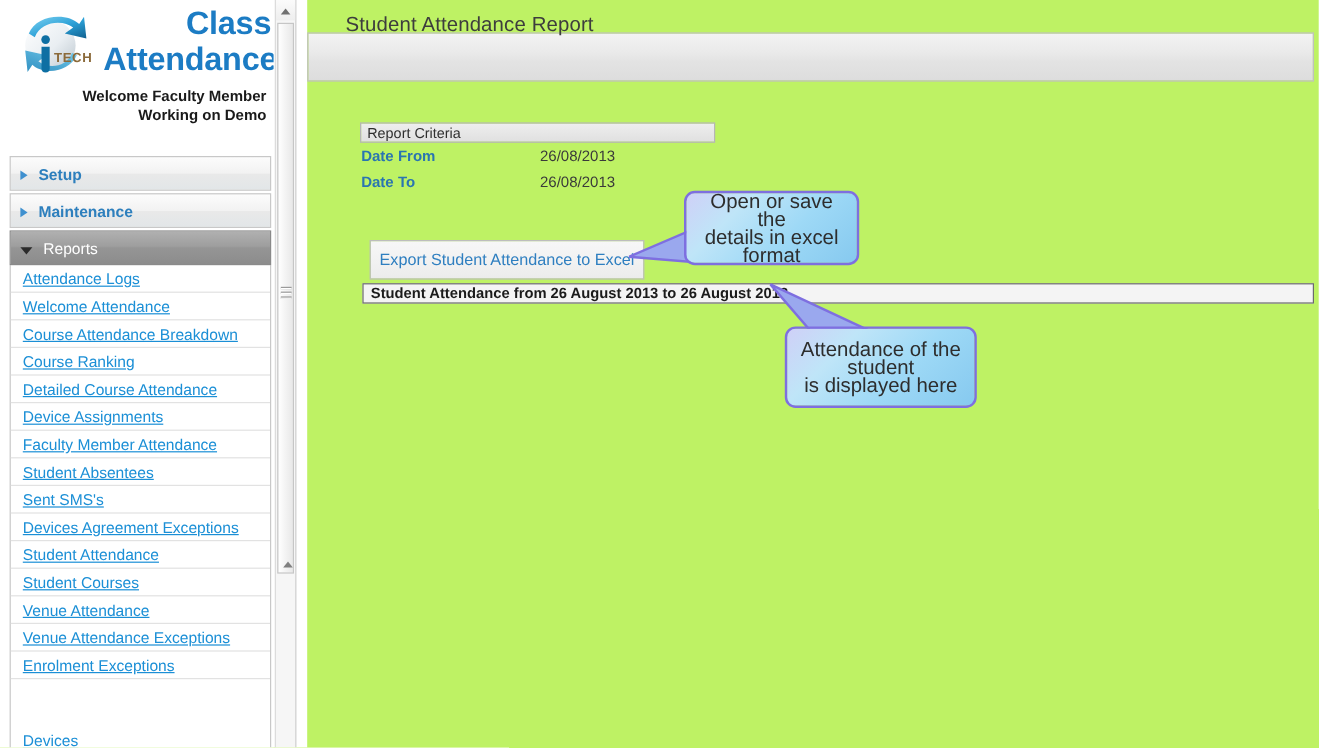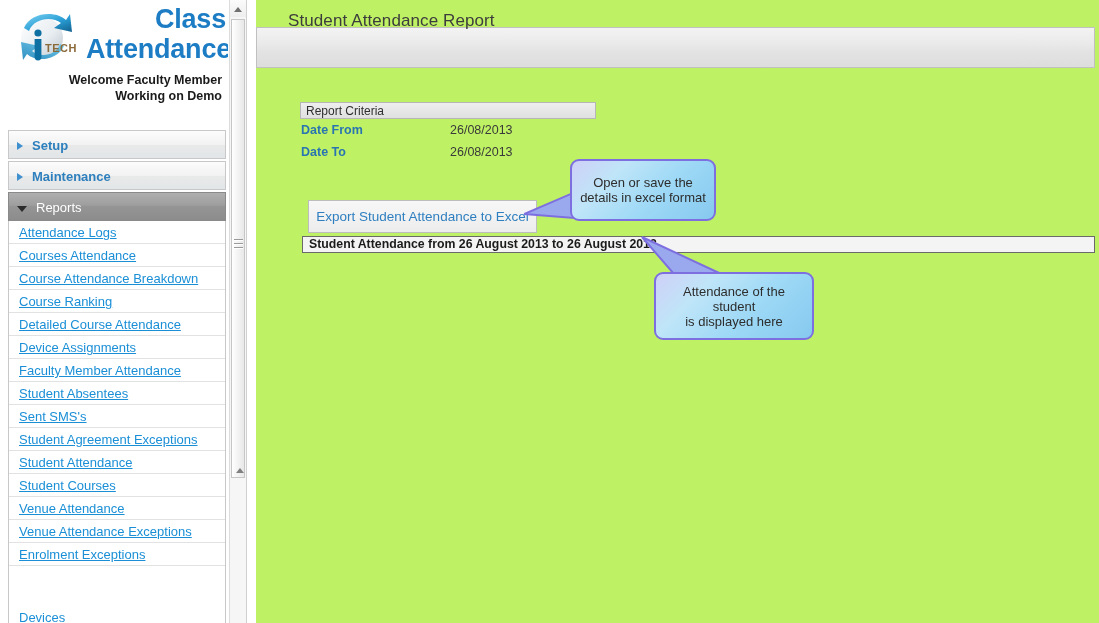--- a/index.html
+++ b/index.html
@@ -300,21 +300,21 @@
 
   
   .callout {
     position: absolute;
     box-sizing: border-box;
     border: 2px solid #7e6fe0;
     border-radius: 9px;
     background: linear-gradient(135deg,#cfd0f7 0%, #bfe5f8 28%, #9ed9f6 60%, #86c9ef 100%);
     color: #2d2d2d;
     text-align: center;
-    font-size: 13px;
+    font-size: 17px;
     line-height: 15px;
     display: flex;
     align-items: center;
     justify-content: center;
     box-shadow: 0 0 0 0 rgba(0,0,0,0);
   }
   .callout .ctext { display: block; padding: 0 7px; }
   .callout-tail {
     position: absolute;
     pointer-events: none;
@@ -399,29 +399,29 @@
     <div class="acc-header">
       <span class="tri"></span><span>Maintenance</span>
     </div>
 
     <div class="acc-header active">
       <span class="tri"></span><span>Reports</span>
     </div>
 
     <div class="acc-panel" id="reports-panel">
         <div class="nav-link-row"><span class="nav-link">Attendance Logs</span></div>
-        <div class="nav-link-row"><span class="nav-link">Courses Attendance</span></div>
+        <div class="nav-link-row"><span class="nav-link">Welcome Attendance</span></div>
         <div class="nav-link-row"><span class="nav-link">Course Attendance Breakdown</span></div>
         <div class="nav-link-row"><span class="nav-link">Course Ranking</span></div>
         <div class="nav-link-row"><span class="nav-link">Detailed Course Attendance</span></div>
         <div class="nav-link-row"><span class="nav-link">Device Assignments</span></div>
         <div class="nav-link-row"><span class="nav-link">Faculty Member Attendance</span></div>
         <div class="nav-link-row"><span class="nav-link">Student Absentees</span></div>
         <div class="nav-link-row"><span class="nav-link">Sent SMS's</span></div>
-        <div class="nav-link-row"><span class="nav-link">Student Agreement Exceptions</span></div>
+        <div class="nav-link-row"><span class="nav-link">Devices Agreement Exceptions</span></div>
         <div class="nav-link-row"><span class="nav-link">Student Attendance</span></div>
         <div class="nav-link-row"><span class="nav-link">Student Courses</span></div>
         <div class="nav-link-row"><span class="nav-link">Venue Attendance</span></div>
         <div class="nav-link-row"><span class="nav-link">Venue Attendance Exceptions</span></div>
         <div class="nav-link-row"><span class="nav-link">Enrolment Exceptions</span></div>
         <div class="nav-link-row"><span class="nav-link">Devices</span></div>
       </div>
 
     <div class="acc-header">
       <span class="tri"></span><span>Examinations</span>

